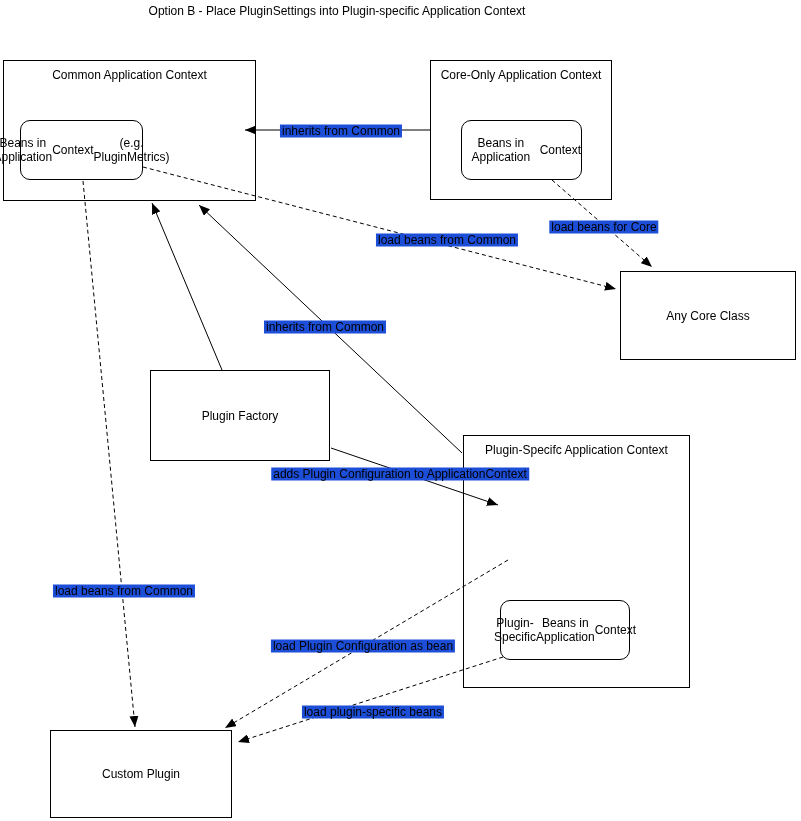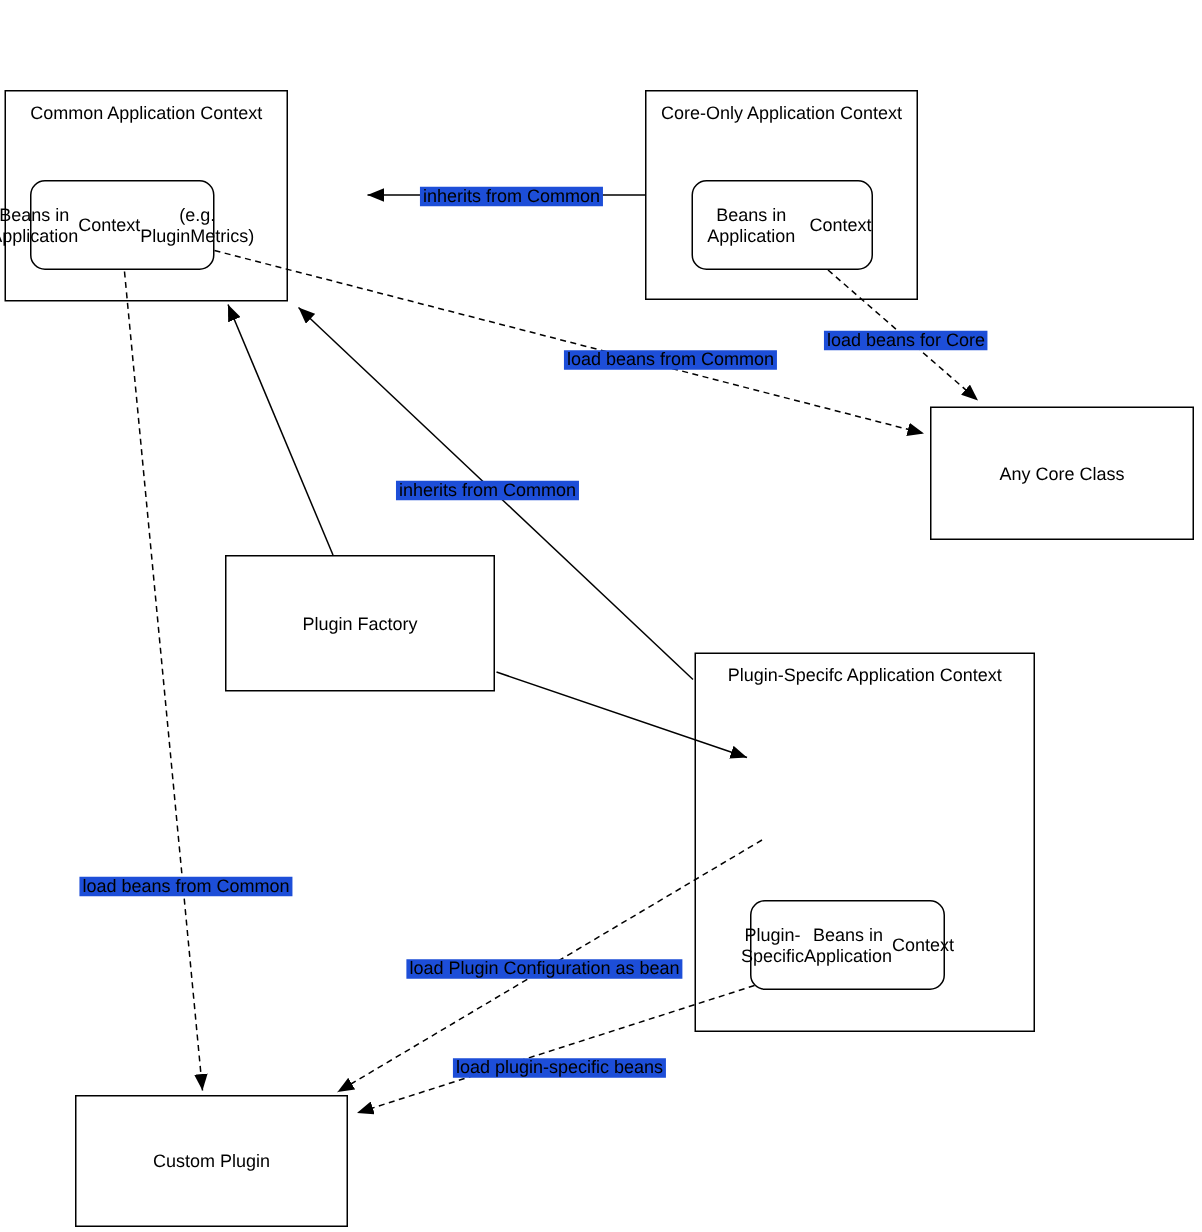--- a/index.html
+++ b/index.html
@@ -68,20 +68,21 @@
   }
   svg { z-index: 3; position: absolute; left: 0; top: 0; }
   .edge { stroke: #000000; stroke-width: 1; fill: none; }
   .edge.dashed { stroke-dasharray: 4 3; }
 </style>
 </head>
 <body>
 
 <div class="canvas">
 
+  <div class="diagram-title">Option B - Place PluginSettings into Plugin-specific Application Context</div>
 
   <svg class="edges-layer" width="801" height="821">
     <defs>
       <marker id="arrow" markerUnits="userSpaceOnUse" markerWidth="12" markerHeight="9" refX="11" refY="4.5" orient="auto">
         <path d="M0,0 L11,4.5 L0,9 Z" fill="#000000"></path>
       </marker>
     </defs>
 
     <line class="edge" x1="430" y1="130" x2="245" y2="130" marker-end="url(#arrow)"></line>
 
@@ -95,21 +96,21 @@
 
     <line class="edge dashed" x1="143" y1="167" x2="616" y2="289" marker-end="url(#arrow)"></line>
 
     <line class="edge dashed" x1="83" y1="181" x2="135" y2="727" marker-end="url(#arrow)"></line>
 
     <line class="edge dashed" x1="508" y1="560" x2="225" y2="728" marker-end="url(#arrow)"></line>
 
     <line class="edge dashed" x1="503" y1="657" x2="238" y2="742" marker-end="url(#arrow)"></line>
   </svg>
 
-  <div class="node container" style="left:3px;top:60px;width:189px;height:141px;">
+  <div class="node container" style="left:3px;top:60px;width:253px;height:141px;">
     <div class="box-title">Common Application Context</div>
   </div>
 
   <div class="node container" style="left:430px;top:60px;width:182px;height:140px;">
     <div class="box-title">Core-Only Application Context</div>
   </div>
 
   <div class="node container centered" style="left:620px;top:271px;width:176px;height:89px;">
     <span>Any Core Class</span>
   </div>
@@ -148,20 +149,21 @@
     <span class="line">inherits from</span>
     <span class="line">Common</span>
   </div>
 
   <div class="edge-label" style="left:604px;top:227px;">load beans for Core</div>
 
   <div class="edge-label" style="left:447px;top:240px;">load beans from Common</div>
 
   <div class="edge-label" style="left:325px;top:327px;">inherits from Common</div>
 
+  <div class="edge-label" style="left:400px;top:474px;">adds Plugin Configuration to ApplicationContext</div>
 
   <div class="edge-label" style="left:124px;top:591px;">load beans from Common</div>
 
   <div class="edge-label" style="left:363px;top:646px;">load Plugin Configuration as bean</div>
 
   <div class="edge-label" style="left:373px;top:712px;">load plugin-specific beans</div>
 
 </div>
 
 </body></html>

